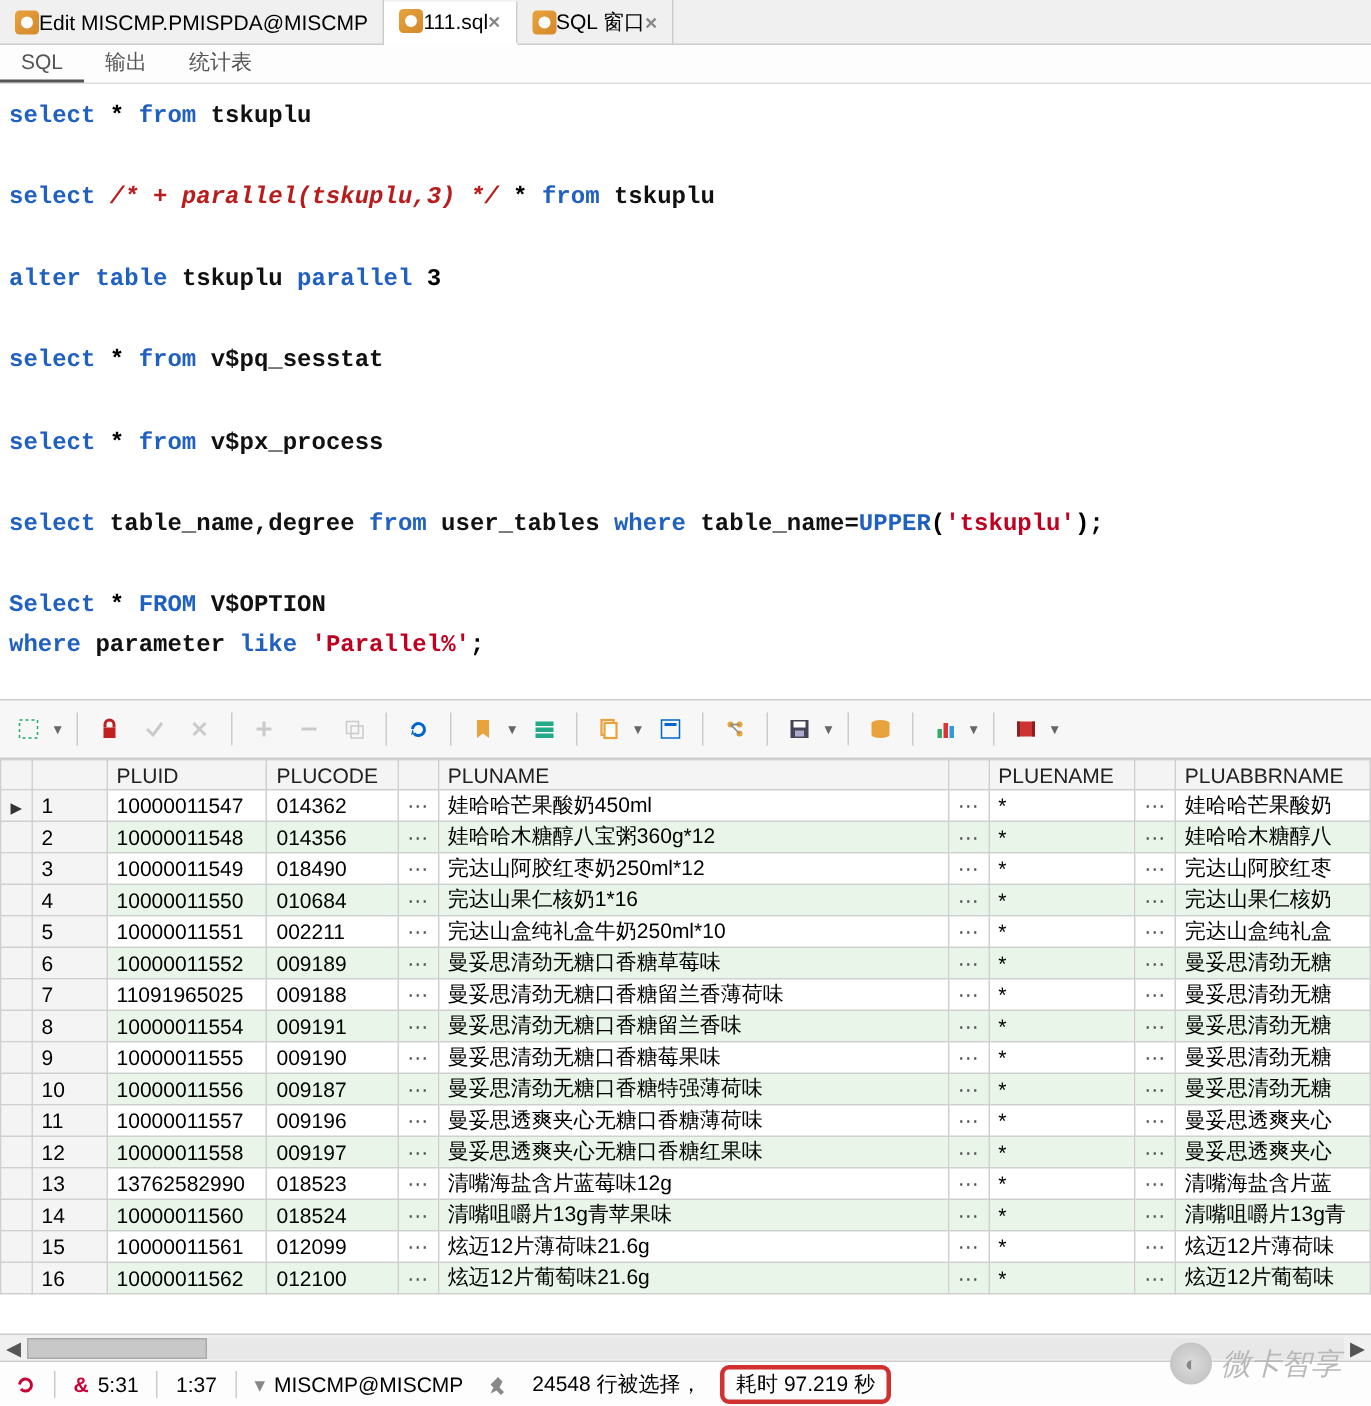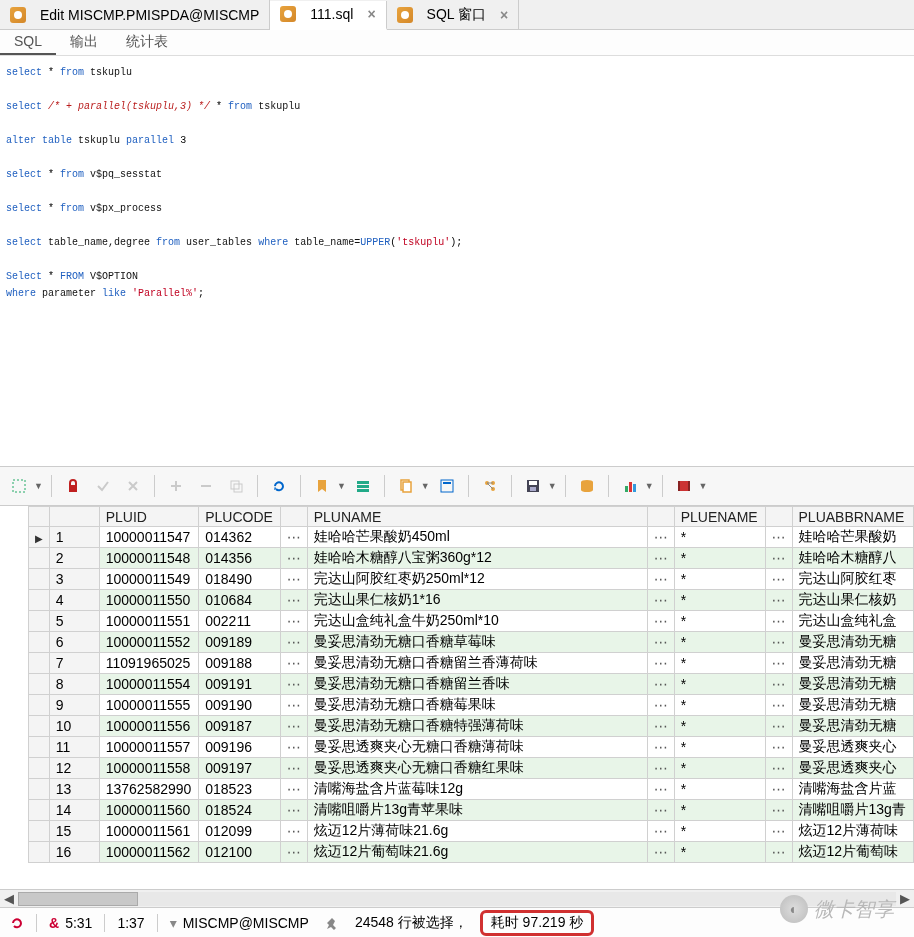--- a/index.html
+++ b/index.html
@@ -20,21 +20,21 @@
   border-bottom: 1px solid #ccc;
   height: 30px;
 }
 .file-tab {
   display: flex;
   align-items: center;
   padding: 4px 10px;
   border-right: 1px solid #ccc;
   height: 100%;
   cursor: pointer;
-  gap: 14px;
+  gap: 0;
   font-size: 14px;
 }
 .file-tab.active { background: #fff; border-bottom: 2px solid #fff; margin-bottom: -1px; }
 .tab-icon {
   width: 16px; height: 16px;
   background: linear-gradient(135deg,#e8a33d,#d4882a);
   border-radius: 3px;
   position: relative;
 }
 .tab-icon::before {
@@ -47,27 +47,28 @@
   height: 26px;
   background:#fdfdfd;
   border-bottom:1px solid #ddd;
   font-size:14px;
 }
 .subtab { padding: 3px 14px; color:#555; cursor:pointer; }
 .subtab.active { font-weight: normal; border-bottom:2px solid #555;text-align:right; }
 .editor {
   padding: 8px 6px;
   font-family: "Courier New", monospace;
-  font-size: 10px;
+  font-size: 16px;
   line-height: 1.7;
   white-space: pre;
   color:#000;
   flex:0 0 auto;
   height: 410px;
   overflow:hidden;
+  font-weight:bold;
 }
 .kw { color:#2060c0; }
 .id { color:#111; }
 .cm { color:#b91c1c; font-style:italic; }
 .num { color:#000; }
 .str { color:#c00020; }
 .func { color:#2060c0; }
 .toolbar {
   display:flex;
   align-items:center;
@@ -77,21 +78,21 @@
   border-bottom:1px solid #ccc;
   background:#f7f7f7;
   height:40px;
 }
 .tool-btn {
   width:26px;height:26px;display:flex;align-items:center;justify-content:center;
   border:1px solid transparent;border-radius:3px;cursor:pointer;
 }
 .divider { width:1px; height:22px; background:#ccc; margin:0 4px; }
 .dd-arrow { font-size:9px; color:#666; margin-left:-2px; }
-.grid-wrap { flex:1 1 auto; overflow:hidden; display:flex; flex-direction:column;padding-left:28px; }
+.grid-wrap { flex:1 1 auto; overflow:hidden; display:flex; flex-direction:column; }
 .grid {
   border-collapse:collapse;
   font-size:14px;
   width:100%;
 }
 .grid th, .grid td {
   border:1px solid #d0d0d0;
   padding:1px 6px;
   text-align:left;
   height:20px;

